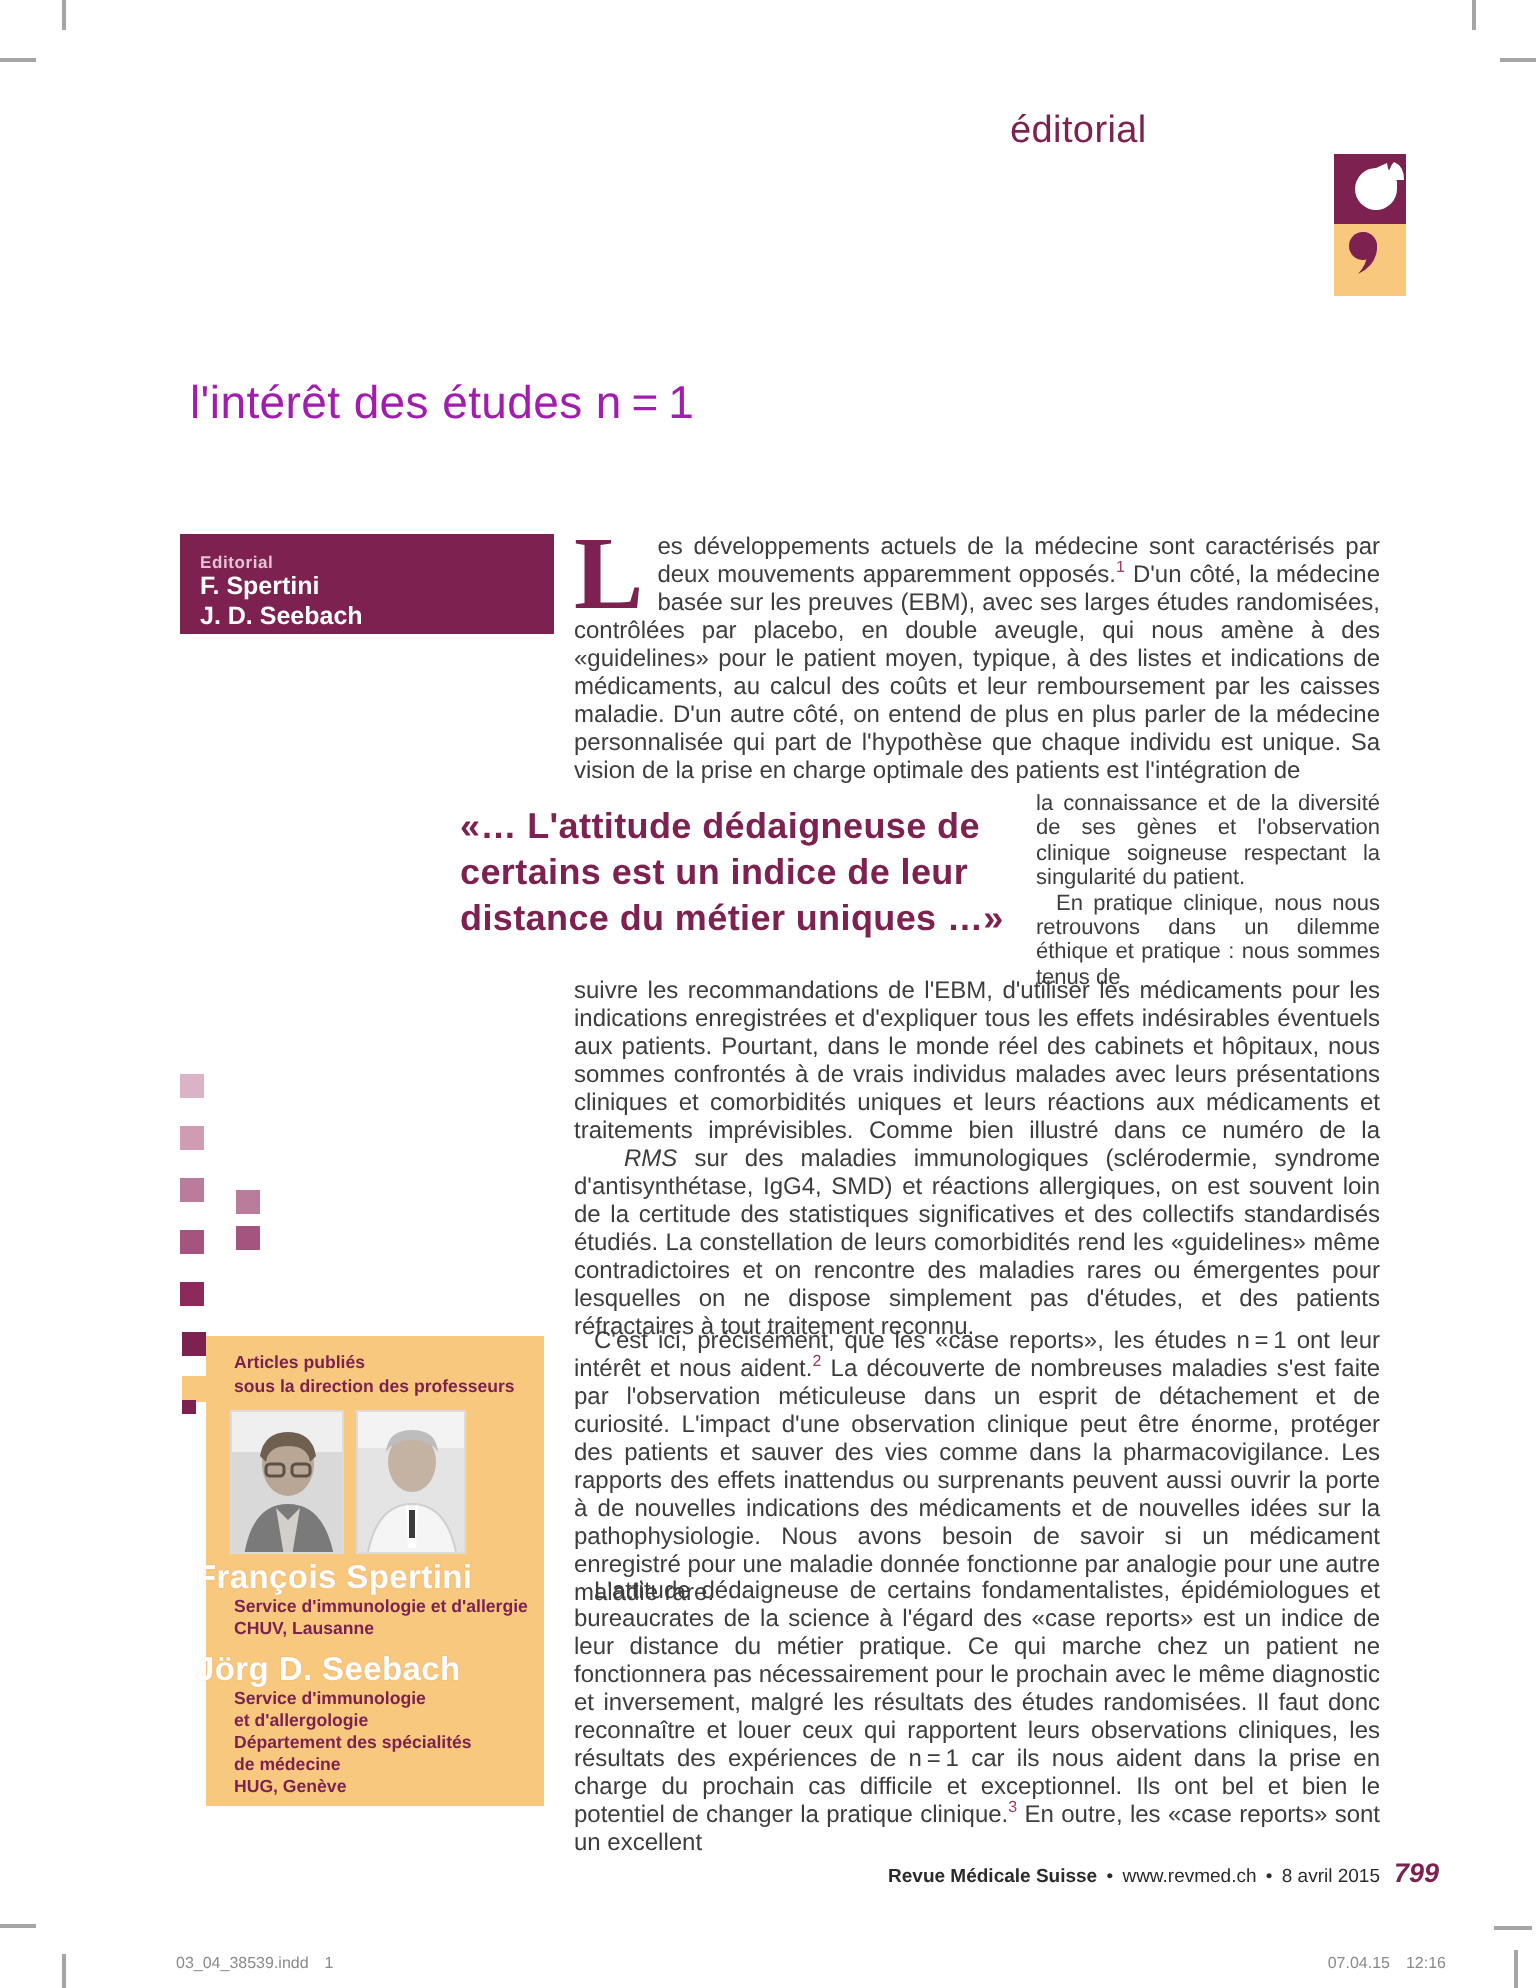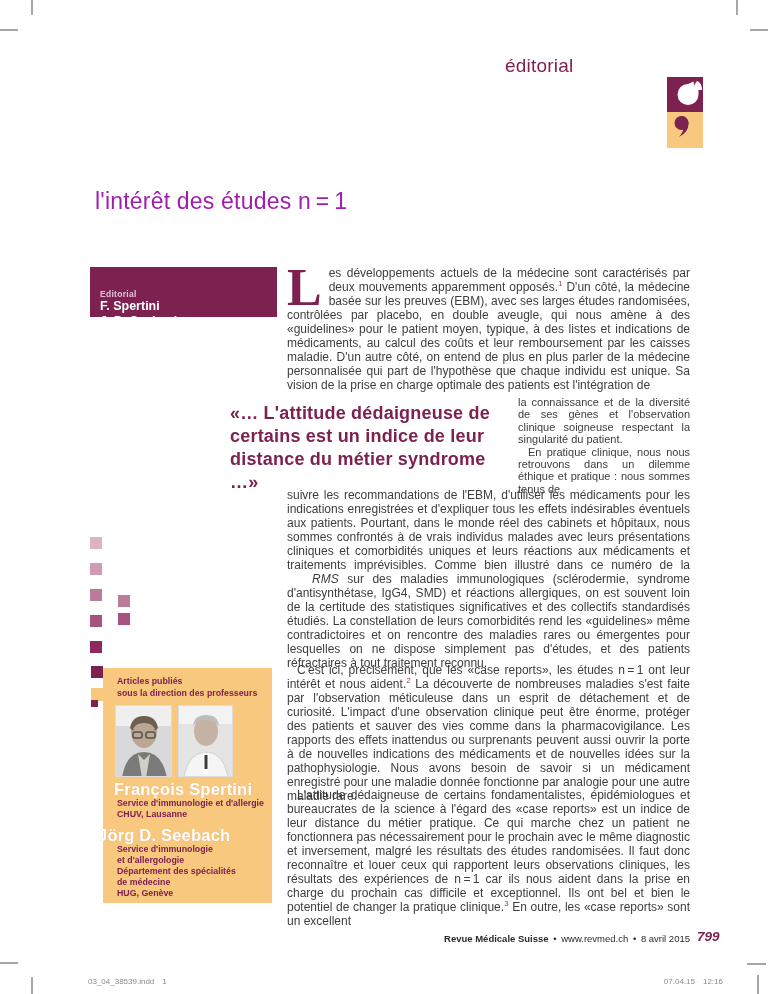--- a/index.html
+++ b/index.html
@@ -28,21 +28,21 @@
     color: #7d2150; font-size: 36px; font-weight: bold; letter-spacing: 0.5px;
   }
   #page-subtitle {
     position: absolute; left: 95px; top: 188px; width: 420px;
     color: #a21caf; font-size: 23px; font-weight: 500; letter-spacing: 0.2px;
   }
 
   
   #byline-box {
     position: absolute; left: 90px; top: 267px; width: 187px; height: 50px;
-    background: #7d2150; color: #ffffff; padding: 22px 10px;
+    background: #7d2150; color: #ffffff; padding: 9px 10px;
   }
   #byline-box .byline-label { font-size: 8.5px; font-weight: bold; color: #e3c2d2; letter-spacing: 0.3px; }
   #byline-box .byline-author { font-size: 12.5px; font-weight: bold; line-height: 15px; }
 
   
   .bodytext {
     position: absolute; color: #3d3d3d; font-size: 12px; line-height: 14px;
     text-align: justify;
   }
   #para1 { left: 287px; top: 266px; width: 403px; }
@@ -86,21 +86,21 @@
     position: absolute; top: 705px; height: 72px; background: #e9e9e9;
     overflow: hidden; border: 1px solid #dcdcdc;
   }
   #photo-spertini { left: 115px; width: 57px; }
   #photo-seebach { left: 178px; width: 55px; }
   .author-name {
     position: absolute; left: 98px; width: 190px;
     color: #ffffff; font-size: 16.5px; font-weight: bold; letter-spacing: 0.2px;
     text-shadow: 0 0 1px rgba(125,33,80,0.15);
   }
-  #name-spertini { top: 780px; margin-left: 16px; }
+  #name-spertini { top: 780px; }
   #name-seebach { top: 826px; }
   .affil { position: absolute; left: 117px; width: 150px; color: #7d2150; font-size: 8.8px; font-weight: bold; line-height: 11px; }
   #affil-spertini { top: 798px; }
   #affil-seebach { top: 844px; }
 
   
   #footer-line {
     position: absolute; top: 933px; left: 290px; width: 400px;
     text-align: right; font-size: 9.5px; color: #2b2b2b;
   }
@@ -147,21 +147,21 @@
   <div id="byline-box">
     <div class="byline-label">Editorial</div>
     <div class="byline-author">F. Spertini</div>
     <div class="byline-author">J. D. Seebach</div>
   </div>
 
   <div id="para1" class="bodytext">
     <span class="drop-cap">L</span><span>es développements actuels de la médecine sont caractérisés par deux mouvements apparemment opposés.</span><span class="ref-sup">1</span><span> D'un côté, la médecine basée sur les preuves (EBM), avec ses larges études randomisées, contrôlées par placebo, en double aveugle, qui nous amène à des «guidelines» pour le patient moyen, typique, à des listes et indications de médicaments, au calcul des coûts et leur remboursement par les caisses maladie. D'un autre côté, on entend de plus en plus parler de la médecine personnalisée qui part de l'hypothèse que chaque individu est unique. Sa vision de la prise en charge optimale des patients est l'intégration de</span>
   </div>
 
-  <div id="pull-quote">«… L'attitude dédaigneuse de certains est un indice de leur distance du métier syndrome …»</div>
+  <div id="pull-quote">«… L'attitude dédaigneuse de certains est un indice de leur distance du métier uniques …»</div>
 
   <div id="narrow-col" class="bodytext">
     <div>la connaissance et de la diversité de ses gènes et l'observation clinique soigneuse respectant la singularité du patient.</div>
     <div class="indent">En pratique clinique, nous nous retrouvons dans un dilemme éthique et pratique : nous sommes tenus de</div>
   </div>
 
   <div id="cont1" class="bodytext">
     <span>suivre les recommandations de l'EBM, d'utiliser les médicaments pour les indications enregistrées et d'expliquer tous les effets indésirables éventuels aux patients. Pourtant, dans le monde réel des cabinets et hôpitaux, nous sommes confrontés à de vrais individus malades avec leurs présentations cliniques et comorbidités uniques et leurs réactions aux médicaments et traitements imprévisibles. Comme bien illustré dans ce numéro de la </span><span class="journal-italic">RMS</span><span> sur des maladies immunologiques (sclérodermie, syndrome d'antisynthétase, IgG4, SMD) et réactions allergiques, on est souvent loin de la certitude des statistiques significatives et des collectifs standardisés étudiés. La constellation de leurs comorbidités rend les «guidelines» même contradictoires et on rencontre des maladies rares ou émergentes pour lesquelles on ne dispose simplement pas d'études, et des patients réfractaires à tout traitement reconnu.</span>
   </div>
 

